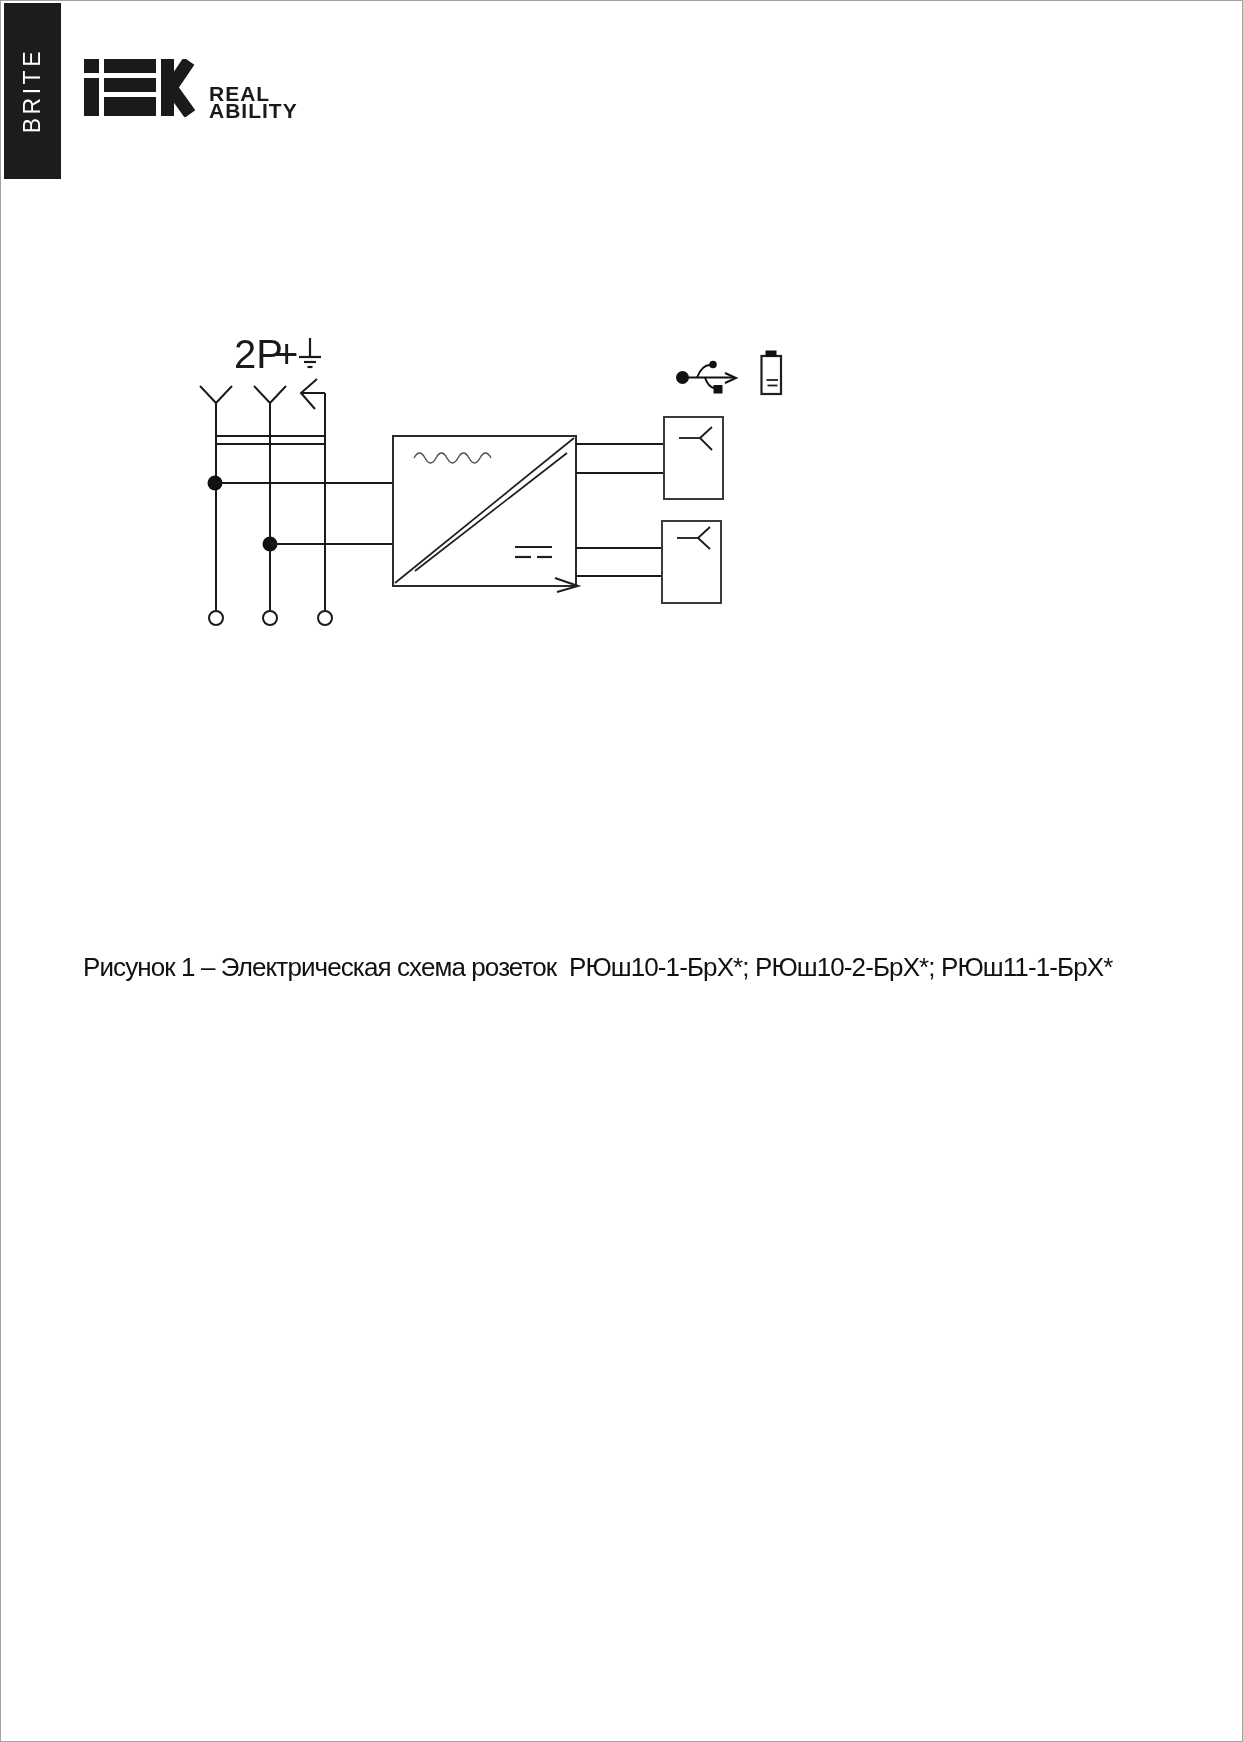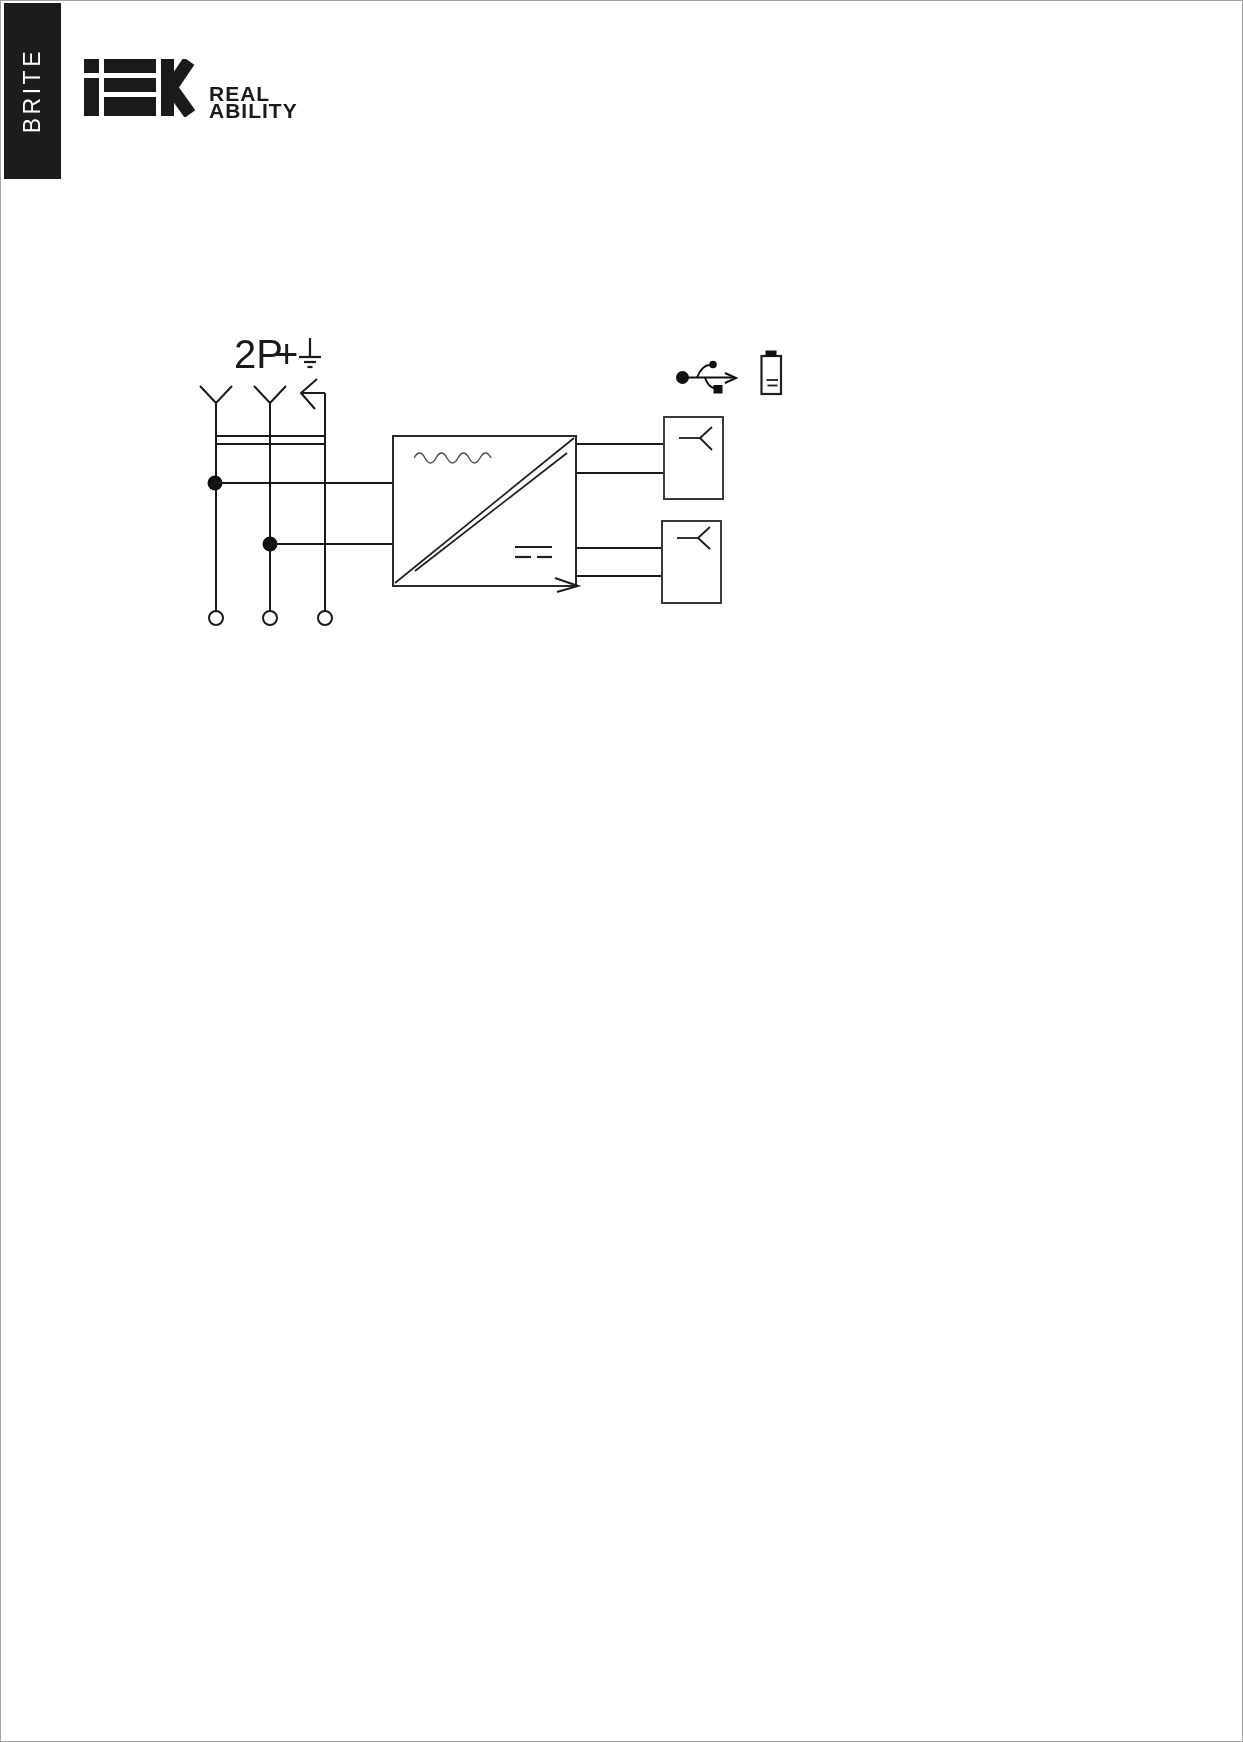--- a/index.html
+++ b/index.html
@@ -174,14 +174,15 @@
     </g>
 
     <g>
       <rect x="760.5" y="355" width="19.5" height="38" fill="#ffffff" stroke="#1f1f1f" stroke-width="2.2"></rect>
       <rect x="764.5" y="349.5" width="11" height="6" fill="#111111"></rect>
       <line x1="765.5" y1="379" x2="777" y2="379" stroke="#1f1f1f" stroke-width="1.8"></line>
       <line x1="766.5" y1="384.5" x2="776.5" y2="384.5" stroke="#1f1f1f" stroke-width="1.8"></line>
     </g>
   </svg>
 
+  <div class="caption">Рисунок 1 – Электрическая схема розеток  РЮш10-1-БрХ*; РЮш10-2-БрХ*; РЮш11-1-БрХ*</div>
 
 </div>
 
 </body></html>

